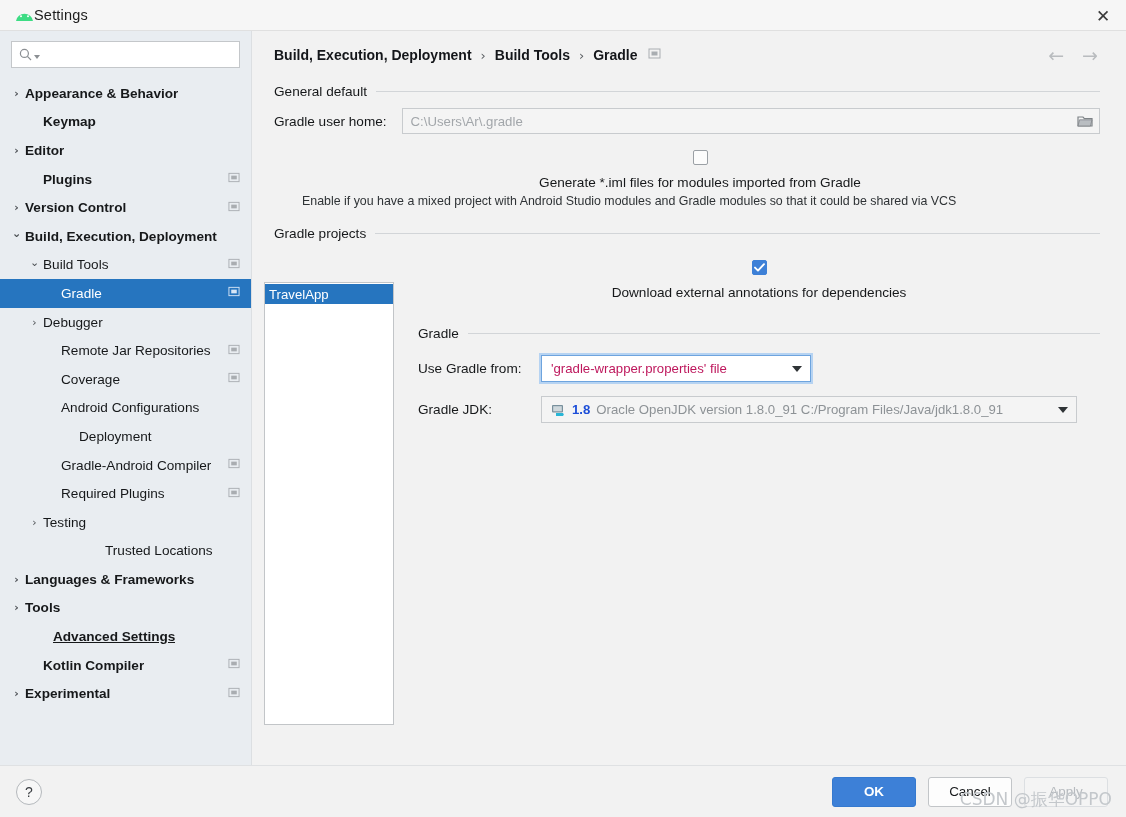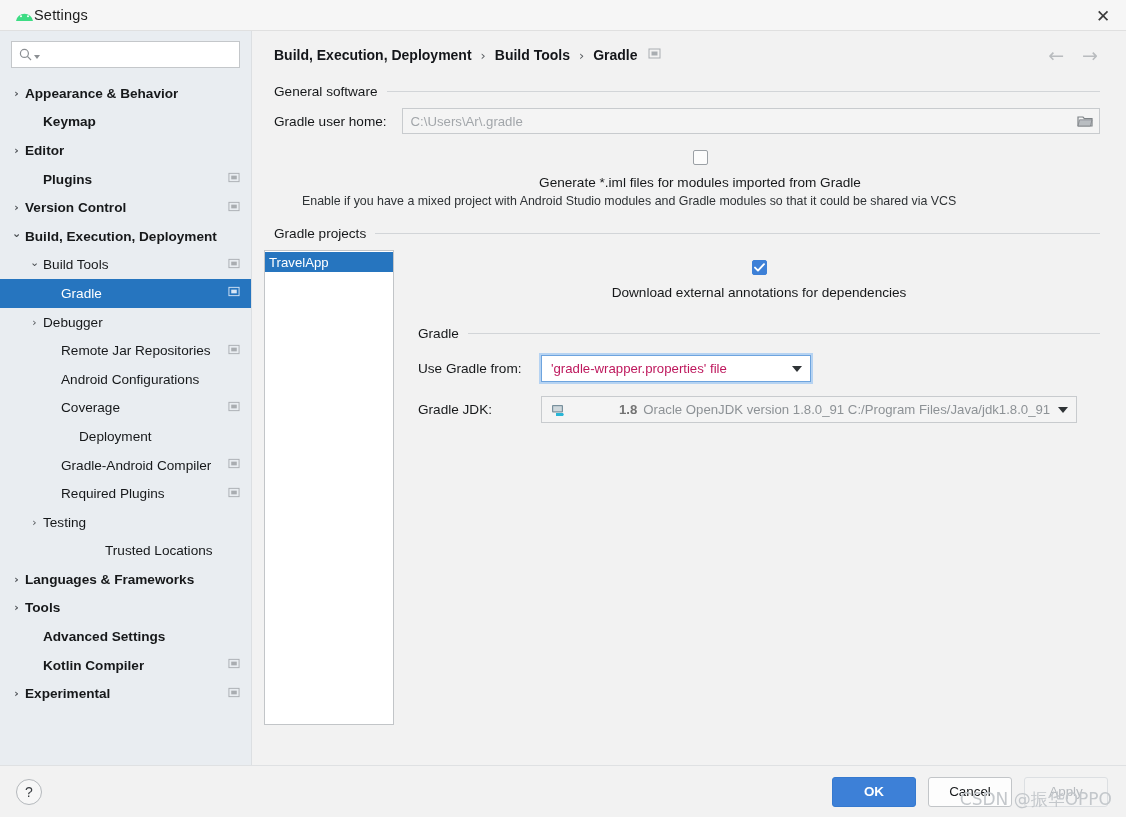--- a/index.html
+++ b/index.html
@@ -101,21 +101,21 @@
     width: 15px; height: 15px; border: 1px solid #9ba0a5; background: #fcfcfc;
     border-radius: 2px; display: flex; align-items: center; justify-content: center;
   }
   .cb.checked { background: #3d80d7; border-color: #3d80d7; }
   .check-label { font-size: 13.6px; color: #16181a; }
 
   
   .projects-area { display: flex; margin-top: 5px; height: 475px; }
   .proj-list {
     width: 130px; min-width: 130px; margin-left: 12px; background: #ffffff;
-    border: 1px solid #c2c5c8; padding-top: 1px;
+    border: 1px solid #c2c5c8; padding-top: 1px; margin-top: 32px;
   }
   .proj-item {
     height: 20px; font-size: 13.2px; color: #16181a; display: flex; align-items: center;
     padding-left: 4px;
   }
   .proj-item.selected { background: #2675bf; color: #ffffff; }
 
   .proj-detail { flex: 1; padding-left: 24px; padding-right: 26px; }
   .sub-head { display: flex; align-items: center; gap: 9px; margin: 26px 0 14px 0; }
   .sub-head .lbl { font-size: 13.6px; color: #16181a; }
@@ -123,21 +123,21 @@
 
   .dd-row { display: flex; align-items: center; margin-bottom: 14px; }
   .dd-label { font-size: 13.6px; color: #16181a; white-space: nowrap; }
   .combo {
     height: 27px; background: #ffffff; border: 1px solid #aeb2b6;
     display: flex; align-items: center; padding: 0 8px 0 9px; gap: 6px;
   }
   .combo.focused { outline: 2px solid #b6d3f2; border-color: #6ea4de; }
   .combo .val { font-size: 13.2px; color: #be185d; white-space: nowrap; overflow: hidden; text-overflow: ellipsis; }
   .combo .val-muted { font-size: 13.2px; color: #8d9296; white-space: nowrap; overflow: hidden; text-overflow: ellipsis; }
-  .combo .val-strong { font-size: 13.2px; color: #737373; font-weight: bold; margin-left: 47px; }
+  .combo .val-strong { font-size: 13.2px; color: #1d4ed8; font-weight: bold; }
   .caret-dn { width: 0; height: 0; border-left: 5px solid transparent; border-right: 5px solid transparent; border-top: 6px solid #2f3336; margin-left: auto; }
   .combo.disabled { background: #f4f4f4; border-color: #c8cbce; }
 
   
   .footer {
     height: 52px; min-height: 52px; background: #f2f2f2; border-top: 1px solid #dfe1e3;
     display: flex; align-items: center; padding: 0 18px 0 16px; position: relative;
   }
   .help-btn {
     width: 26px; height: 26px; border-radius: 50%; border: 1px solid #b4b8bc;
@@ -247,44 +247,44 @@
           <div class="tree-item" style="padding-left: 44px;">
             <span class="tw"></span>
             <span class="tree-label">Remote Jar Repositories</span>
             <span class="scope-icon"><svg width="12" height="12" viewBox="0 0 13 13">
                 <rect x="1" y="2" width="11" height="9" fill="none" stroke="#a9adb1" stroke-width="1"></rect>
                 <rect x="3.5" y="4.5" width="6" height="4" fill="#a9adb1"></rect>
               </svg></span>
           </div>
           <div class="tree-item" style="padding-left: 44px;">
             <span class="tw"></span>
+            <span class="tree-label">Coverage</span>
+            <span class="scope-icon"><svg width="12" height="12" viewBox="0 0 13 13">
+                <rect x="1" y="2" width="11" height="9" fill="none" stroke="#a9adb1" stroke-width="1"></rect>
+                <rect x="3.5" y="4.5" width="6" height="4" fill="#a9adb1"></rect>
+              </svg></span>
+          </div>
+          <div class="tree-item" style="padding-left: 44px;">
+            <span class="tw"></span>
             <span class="tree-label">Android Configurations</span>
           </div>
+          <div class="tree-item" style="padding-left: 62px;">
+            <span class="tw"></span>
+            <span class="tree-label">Deployment</span>
+          </div>
           <div class="tree-item" style="padding-left: 44px;">
             <span class="tw"></span>
-            <span class="tree-label">Coverage</span>
-            <span class="scope-icon"><svg width="12" height="12" viewBox="0 0 13 13">
-                <rect x="1" y="2" width="11" height="9" fill="none" stroke="#a9adb1" stroke-width="1"></rect>
-                <rect x="3.5" y="4.5" width="6" height="4" fill="#a9adb1"></rect>
-              </svg></span>
-          </div>
-          <div class="tree-item" style="padding-left: 62px;">
-            <span class="tw"></span>
-            <span class="tree-label">Deployment</span>
+            <span class="tree-label">Gradle-Android Compiler</span>
+            <span class="scope-icon"><svg width="12" height="12" viewBox="0 0 13 13">
+                <rect x="1" y="2" width="11" height="9" fill="none" stroke="#a9adb1" stroke-width="1"></rect>
+                <rect x="3.5" y="4.5" width="6" height="4" fill="#a9adb1"></rect>
+              </svg></span>
           </div>
           <div class="tree-item" style="padding-left: 44px;">
             <span class="tw"></span>
-            <span class="tree-label">Gradle-Android Compiler</span>
-            <span class="scope-icon"><svg width="12" height="12" viewBox="0 0 13 13">
-                <rect x="1" y="2" width="11" height="9" fill="none" stroke="#a9adb1" stroke-width="1"></rect>
-                <rect x="3.5" y="4.5" width="6" height="4" fill="#a9adb1"></rect>
-              </svg></span>
-          </div>
-          <div class="tree-item" style="padding-left: 44px;">
-            <span class="tw"></span>
             <span class="tree-label">Required Plugins</span>
             <span class="scope-icon"><svg width="12" height="12" viewBox="0 0 13 13">
                 <rect x="1" y="2" width="11" height="9" fill="none" stroke="#a9adb1" stroke-width="1"></rect>
                 <rect x="3.5" y="4.5" width="6" height="4" fill="#a9adb1"></rect>
               </svg></span>
           </div>
           <div class="tree-item" style="padding-left: 26px;">
             <span class="tw">›</span>
             <span class="tree-label">Testing</span>
           </div>
@@ -293,21 +293,21 @@
             <span class="tree-label">Trusted Locations</span>
           </div>
           <div class="tree-item bold" style="padding-left: 8px;">
             <span class="tw">›</span>
             <span class="tree-label">Languages &amp; Frameworks</span>
           </div>
           <div class="tree-item bold" style="padding-left: 8px;">
             <span class="tw">›</span>
             <span class="tree-label">Tools</span>
           </div>
-          <div class="tree-item bold" style="padding-left: 26px;">
+          <div class="tree-item bold" style="padding-left: 36px; text-decoration: underline;">
             <span class="tw"></span>
             <span class="tree-label">Advanced Settings</span>
           </div>
           <div class="tree-item bold" style="padding-left: 26px;">
             <span class="tw"></span>
             <span class="tree-label">Kotlin Compiler</span>
             <span class="scope-icon"><svg width="12" height="12" viewBox="0 0 13 13">
                 <rect x="1" y="2" width="11" height="9" fill="none" stroke="#a9adb1" stroke-width="1"></rect>
                 <rect x="3.5" y="4.5" width="6" height="4" fill="#a9adb1"></rect>
               </svg></span>
@@ -337,21 +337,21 @@
             <rect x="3.5" y="4.5" width="6" height="4" fill="#a9adb1"></rect>
           </svg>
         </span>
         <span class="nav-arrows">
           <span class="nav-arrow">←</span>
           <span class="nav-arrow">→</span>
         </span>
       </div>
 
       <div class="section-head">
-        <span class="lbl">General software</span>
+        <span class="lbl">General default</span>
         <span class="rule"></span>
       </div>
 
       <div class="field-row">
         <span class="field-label">Gradle user home:</span>
         <span class="text-field">
           <input type="text" placeholder="C:\Users\Ar\.gradle" style="">
           <span class="folder-btn">
             <svg width="16" height="14" viewBox="0 0 16 14">
               <path d="M1 3 h5 l1.4 1.6 H15 V12 H1 Z" fill="none" stroke="#7d8286" stroke-width="1.2"></path>

